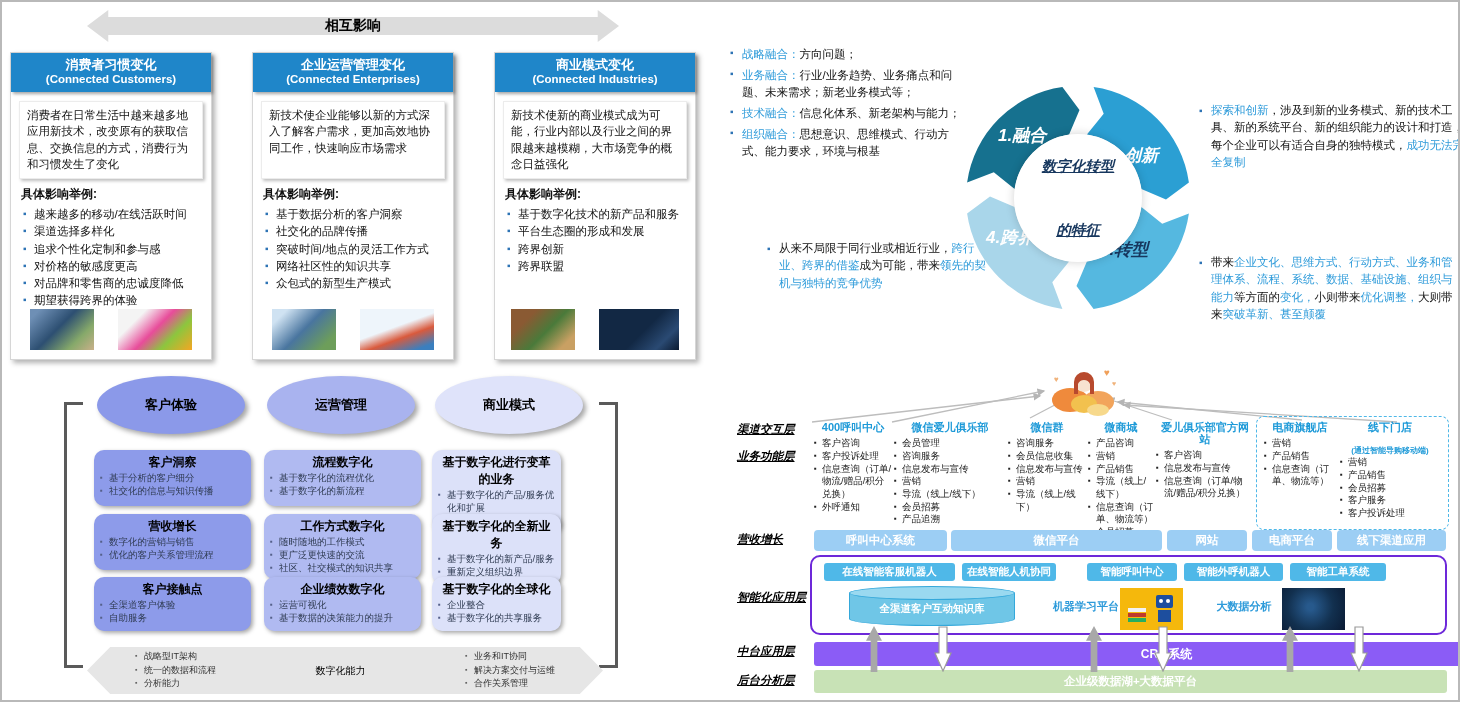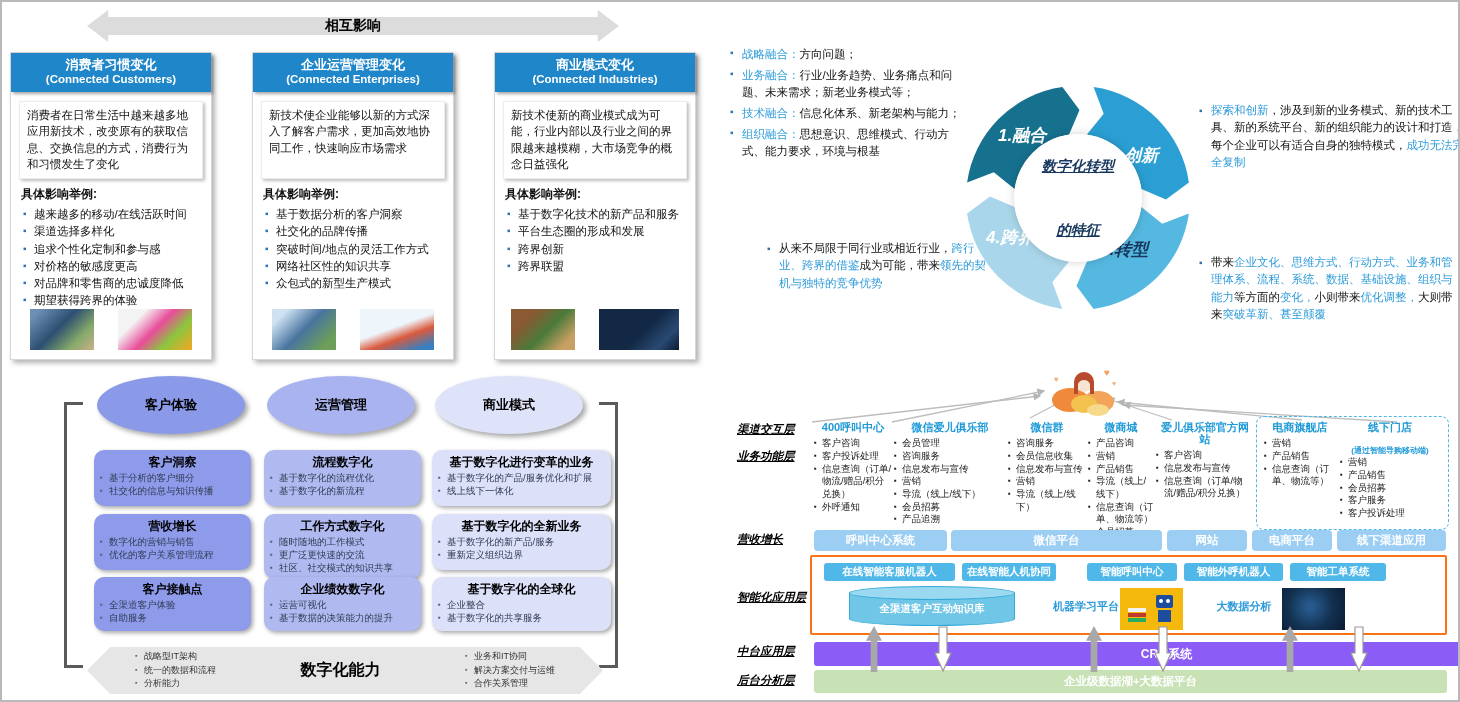--- a/index.html
+++ b/index.html
@@ -65,49 +65,49 @@
   .bracket{position:absolute;top:400px;width:16px;height:260px;}
   .bracket-l{left:62px;border-left:3px solid #5a5a5a;border-top:3px solid #5a5a5a;border-bottom:3px solid #5a5a5a;}
   .bracket-r{left:597px;border-right:3px solid #5a5a5a;border-top:3px solid #5a5a5a;border-bottom:3px solid #5a5a5a;}
   .ell{position:absolute;top:374px;width:148px;height:58px;border-radius:50%;display:flex;align-items:center;justify-content:center;
        font-weight:bold;font-size:13px;color:#000;box-shadow:3px 3px 5px rgba(0,0,0,.35);}
   .e1{left:95px;background:#8B99E9;}
   .e2{left:265px;background:#A9B3EF;}
   .e3{left:433px;background:#DFE3FA;}
   .cap-box{position:absolute;border-radius:10px;box-shadow:2px 2px 4px rgba(0,0,0,.35);padding:4px 6px 5px;box-sizing:border-box;}
   .bg1{background:#8D9BEA;}.bg2{background:#B0BAF1;}.bg3{background:#DCE1F9;}
-  .cb-c1{left:92px;width:157px;}.cb-c2{left:262px;width:157px;}.cb-c3{left:430px;width:179px;}
+  .cb-c1{left:92px;width:157px;}.cb-c2{left:262px;width:157px;}.cb-c3{left:430px;width:129px;}
   .cb-r1{top:448px;min-height:56px;}.cb-r2{top:512px;min-height:56px;}.cb-r3{top:575px;min-height:54px;}
   .cap-title{text-align:center;font-weight:bold;font-size:12px;color:#000;margin-bottom:1px;}
   .cap-items .li{font-size:9.5px;line-height:1.35;color:#2f3b52;padding-left:9px;}
   .cap-items .li::before{color:#55608a;font-size:8px;top:1px;}
   .hexbar{position:absolute;left:85px;top:645px;width:516px;height:47px;background:#e6e6e6;
       clip-path:polygon(0 50%,4.5% 0,95.5% 0,100% 50%,95.5% 100%,4.5% 100%);
       display:flex;align-items:center;justify-content:space-between;box-sizing:border-box;padding:0 48px;}
   .hex-list .li{font-size:9px;line-height:1.5;color:#333;padding-left:9px;}
   .hex-list .li::before{color:#666;font-size:7px;top:1px;}
-  .hex-center{font-weight:bold;font-size:16px;color:#000;}
+  .hex-center{font-weight:normal;font-size:10px;color:#000;}
 
   
   .layer-label{position:absolute;left:735px;font-weight:bold;font-style:italic;text-decoration:underline;font-size:11.5px;color:#000;}
   .ll1{top:420px}.ll2{top:447px}.ll3{top:530px}.ll4{top:588px}.ll5{top:642px}.ll6{top:671px}
   .chan{position:absolute;top:419px;}
   .ch1{left:812px;width:78px;}.ch2{left:892px;width:112px;}.ch3{left:1006px;width:78px;}
   .ch4{left:1086px;width:66px;}.ch5{left:1154px;width:98px;}
   .ch6{left:1262px;width:72px;}.ch7{left:1338px;width:100px;}
   .chan-name{color:#1E9AD8;font-weight:bold;font-size:11px;text-align:center;margin-bottom:4px;line-height:1.1;}
   .chan-sub{color:#1E9AD8;font-weight:bold;font-size:8px;text-align:center;margin-top:12px;}
   .fn-list .li{font-size:9.5px;line-height:1.34;color:#1b1b1b;padding-left:8px;}
   .fn-list .li::before{color:#222;font-size:8px;top:1px;}
   .dashed-box{position:absolute;left:1254px;top:414px;width:191px;height:112px;border:1.5px dashed #4FB8E8;border-radius:8px;}
   .fbar{position:absolute;top:528px;height:21px;background:#9CCEF4;border-radius:4px;color:#fff;font-weight:bold;font-size:11.5px;
         display:flex;align-items:center;justify-content:center;}
   .fb1{left:812px;width:133px;}.fb2{left:949px;width:211px;}.fb3{left:1165px;width:80px;}
   .fb4{left:1250px;width:80px;}.fb5{left:1335px;width:109px;}
-  .intel{position:absolute;left:808px;top:553px;width:637px;height:80px;background:#fff;border:2px solid #f97316;border-radius:2px;box-sizing:border-box;}
+  .intel{position:absolute;left:808px;top:553px;width:637px;height:80px;background:#fff;border:2px solid #6d28d9;border-radius:10px;box-sizing:border-box;}
   .ibtn{position:absolute;top:6px;height:18px;background:#4FB8E8;border-radius:3px;color:#fff;font-weight:bold;font-size:10.5px;
         display:flex;align-items:center;justify-content:center;}
   .ib1{left:12px;width:131px;}.ib2{left:150px;width:94px;}.ib3{left:275px;width:90px;}
   .ib4{left:372px;width:99px;}.ib5{left:478px;width:96px;}
   .cyl{position:absolute;left:37px;top:29px;width:166px;height:44px;}
   .cyl-body{position:absolute;left:0;top:7px;width:100%;height:33px;background:#6FC6E7;border:1.5px solid #35A8DA;border-top:none;
         border-radius:0 0 50% 50% / 0 0 22% 22%;box-sizing:border-box;}
   .cyl-top{position:absolute;left:0;top:0;width:100%;height:14px;background:#9AD9F0;border:1.5px solid #35A8DA;border-radius:50%;box-sizing:border-box;}
   .cyl-label{position:absolute;left:0;top:16px;width:100%;text-align:center;color:#fff;font-weight:bold;font-size:10.5px;}
   .ml-label{position:absolute;left:222px;top:42px;width:104px;text-align:center;color:#2E9BDA;font-weight:bold;font-size:11px;}

